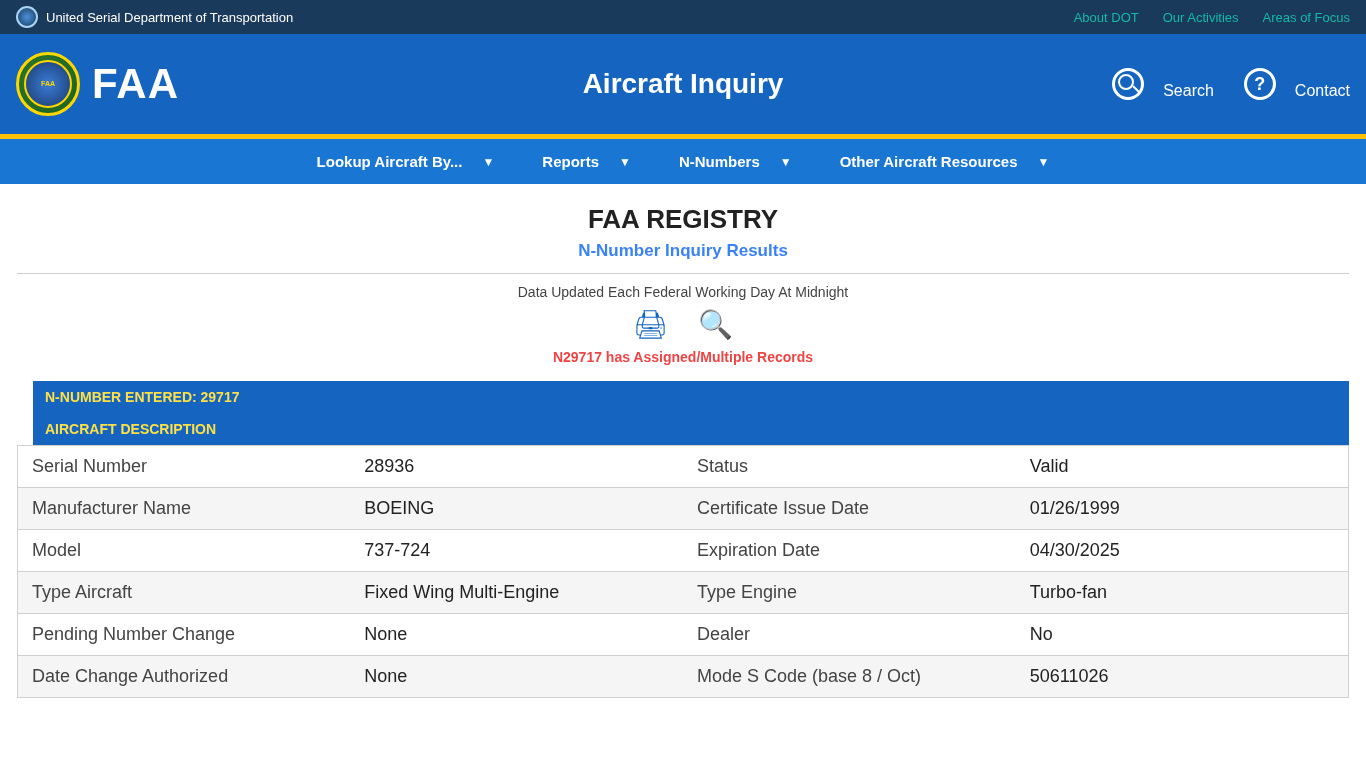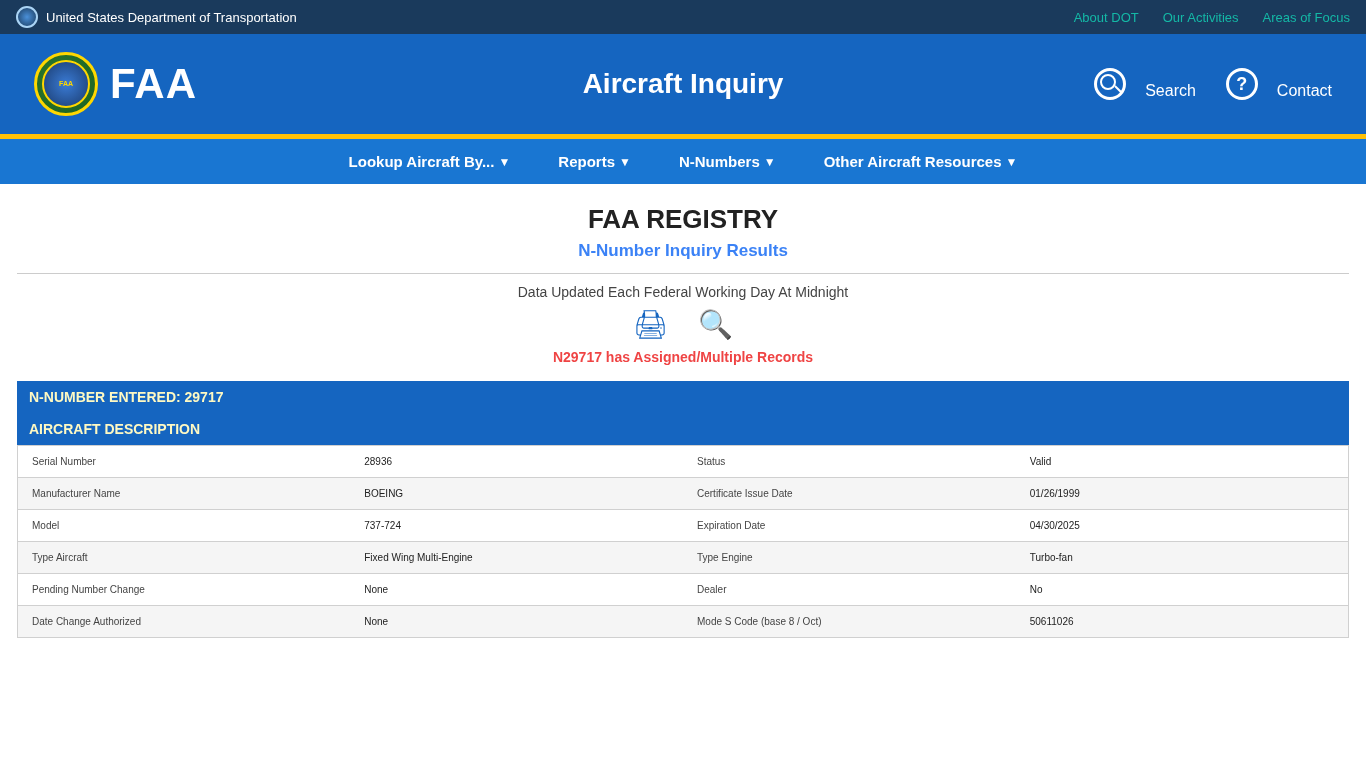--- a/index.html
+++ b/index.html
@@ -23,21 +23,21 @@
       background: radial-gradient(circle, #4a90d9, #1a3a5c);
       border: 2px solid #aad4f5;
       flex-shrink: 0;
     }
 
     
     .faa-header {
       background: #1565c0;
       display: flex;
       align-items: center;
-      padding: 8px 34px;
+      padding: 8px 16px;
       position: relative;
       min-height: 100px;
     }
     .faa-logo-area { display: flex; align-items: center; gap: 12px; }
     .faa-seal {
       width: 64px; height: 64px; border-radius: 50%;
       background: radial-gradient(circle at 40% 40%, #2e7d32, #1b5e20);
       border: 3px solid #ffd700;
       display: flex; align-items: center; justify-content: center;
       flex-shrink: 0;
@@ -106,21 +106,21 @@
       gap: 0;
       padding: 0;
     }
     .nav-item {
       color: #fff;
       padding: 14px 24px;
       font-size: 15px;
       font-weight: bold;
       cursor: pointer;
       white-space: nowrap;
-      display: flex; align-items: center; gap: 4px;
+      display: flex; align-items: center; gap: 20px;
     }
     .nav-arrow { font-size: 12px; }
 
     
     .main-content { padding: 20px 17px; }
 
     .page-title {
       text-align: center;
       font-size: 26px;
       font-weight: bold;
@@ -147,54 +147,55 @@
     .icon-btn {
       font-size: 28px; color: #1565c0; cursor: pointer;
     }
     .assigned-text {
       text-align: center; color: #ef4444; font-size: 14px; margin-bottom: 16px; font-weight: bold;
     }
 
     
     .section-header-blue {
       background: #1565c0;
-      color: #fef9c3;
+      color: #fde047;
       font-weight: bold;
       font-size: 14px;
       padding: 8px 12px;
+      margin-left: 16px;
     }
     .data-table {
       width: 100%;
       border-collapse: collapse;
       border: 1px solid #d0d0d0;
     }
     .data-table tr {
       border-bottom: 1px solid #d0d0d0;
     }
     .data-table tr:nth-child(odd) { background: #fff; }
     .data-table tr:nth-child(even) { background: #f5f5f5; }
     .data-table td {
       padding: 10px 14px;
-      font-size: 10px;
+      font-size: 18px;
       color: #333;
       width: 25%;
       vertical-align: middle;
     }
     .data-table td:nth-child(1) { color: #444; }
     .data-table td:nth-child(2) { color: #222; font-weight: normal; }
     .data-table td:nth-child(3) { color: #444; }
     .data-table td:nth-child(4) { color: #222; }
   </style>
 </head>
 <body>
 
 <div class="dot-bar">
   <div class="dot-bar-left">
     <div class="dot-circle"></div>
-    <span>United States Department of Transportation</span>
+    <span>United Serial Department of Transportation</span>
   </div>
   <div class="dot-bar-right">
     <a href="#">About DOT</a>
     <a href="#">Our Activities</a>
     <a href="#">Areas of Focus</a>
   </div>
 </div>
 
 <div class="faa-header">
   <div class="faa-logo-area">

